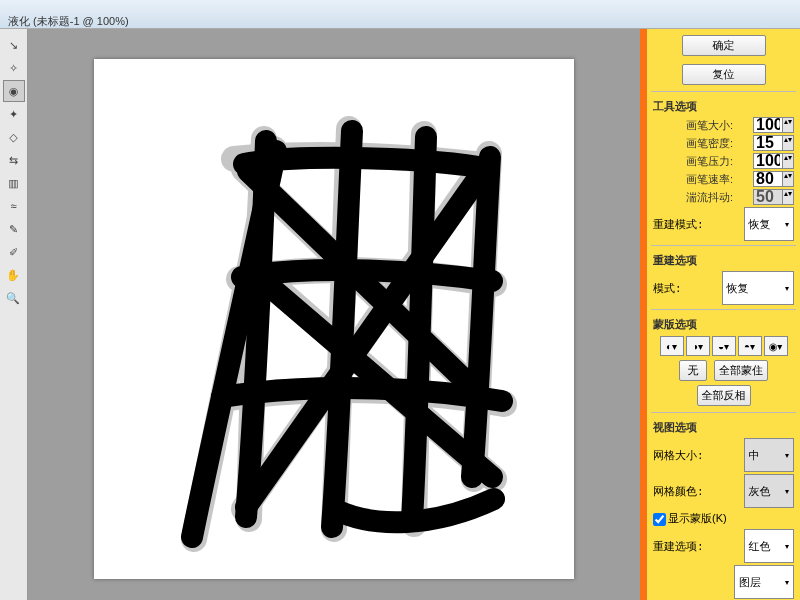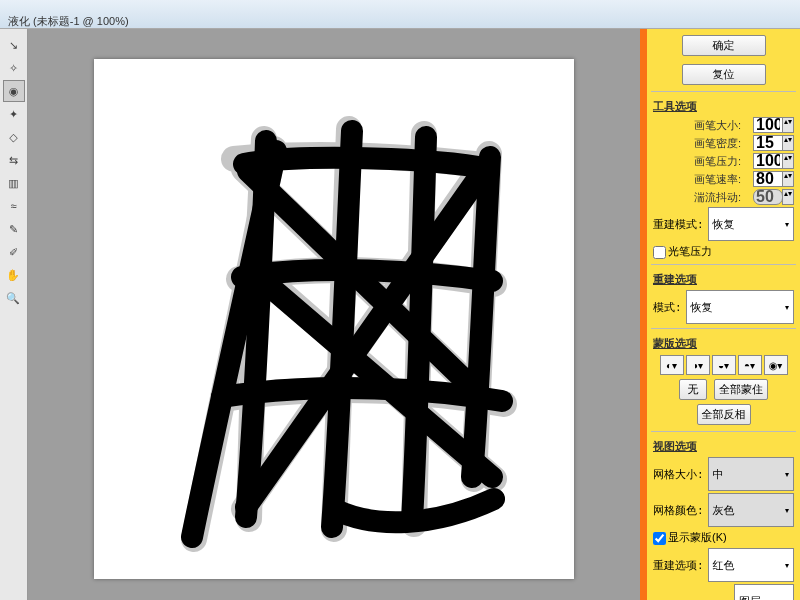--- a/index.html
+++ b/index.html
@@ -9,30 +9,30 @@
 .toolbar { width: 28px; background: #e8e8e8; border-right: 1px solid #999; padding-top: 4px; }
 .tool { width: 22px; height: 22px; margin: 1px auto; display: flex; align-items: center; justify-content: center; color: #444; cursor: pointer; border: 1px solid transparent; }
 .tool.sel { background: #d0d0d0; border: 1px solid #888; }
 .canvas-area { flex: 1; background: #9e9e9e; display: flex; align-items: center; justify-content: center; padding: 10px; }
 .canvas { width: 480px; height: 520px; background: #fff; box-shadow: 0 0 4px rgba(0,0,0,.4); position: relative; overflow: hidden; }
 .panel { width: 160px; background: #fde047; border-left: 7px solid #f97316; padding: 4px; overflow: hidden; }
 .btn { display: inline-block; background: linear-gradient(#fdfdfd,#e5e5e5); border: 1px solid #888; padding: 2px 8px; margin: 2px; cursor: pointer; border-radius: 2px; min-width: 60px; text-align: center; }
 .btn.wide { width: 84px; }
 .btn.sm { min-width: 42px; padding: 2px 4px; }
 .btn-row { text-align: center; margin-bottom: 4px; }
-.section-title { color: #333; padding: 4px 2px 2px; font-weight: bold; text-decoration: underline; }
+.section-title { color: #333; padding: 4px 2px 2px; font-weight: bold; }
 .field-row { display: flex; align-items: center; justify-content: flex-end; padding: 1px 2px; }
-.field-row label { margin-right: 12px; color: #333; white-space: nowrap; }
+.field-row label { margin-right: 20px; color: #333; white-space: nowrap; }
 .field-row input[type=text] { width: 30px; height: 16px; border: 1px solid #888; padding: 0 2px; font-size: 16px; font-weight: bold; }
 .spin { width: 12px; height: 16px; background: #e5e5e5; border: 1px solid #888; margin-left: -1px; font-size: 8px; text-align: center; line-height: 7px; cursor: pointer; }
 .chk-row { padding: 2px; }
 .chk-row input { vertical-align: middle; margin-right: 2px; }
 .sel-row { display: flex; align-items: center; padding: 1px 2px; }
 .sel-row label { margin-right: 4px; white-space: nowrap; font-family: Liberation Mono, monospace; }
-.sel-row .sel { flex: 1; height: 16px; border: 1px solid #888; background: #fff; padding: 16px 4px; font-size: 10px; display: flex; align-items: center; justify-content: space-between; }
+.sel-row .sel { flex: 1; height: 16px; border: 1px solid #888; background: #fff; padding: 16px 4px; font-size: 10px; display: flex; align-items: center; justify-content: space-between; margin-left: 36px; }
 .sel-row .sel::after { content: "▾"; font-size: 8px; }
 .mask-icons { display: flex; gap: 2px; padding: 2px; justify-content: center; flex-wrap: wrap; }
 .mask-icon { width: 24px; height: 20px; border: 1px solid #888; background: #f5f5f5; display: flex; align-items: center; justify-content: center; font-size: 10px; cursor: pointer; }
 hr { border: none; border-top: 1px solid #bbb; margin: 3px 0; }
 svg.art { position: absolute; top: 0; left: 0; }
 </style>
 </head>
 <body>
 
 <div class="titlebar">液化 (未标题-1 @ 100%)</div>
@@ -104,30 +104,29 @@
         <input type="text" value="100" style="">
         <div class="spin">▴▾</div>
       </div>
     <div class="field-row">
         <label>画笔速率:</label>
         <input type="text" value="80" style="">
         <div class="spin">▴▾</div>
       </div>
     <div class="field-row">
         <label>湍流抖动:</label>
-        <input type="text" disabled="" style="background: rgb(221, 221, 221); border-radius: 7px;" value="50">
+        <input type="text" disabled="" style="background: rgb(221, 221, 221);" value="50">
         <div class="spin">▴▾</div>
       </div>
     <div class="sel-row">
         <label>重建模式:</label>
         <div class="sel">
           <span>恢复</span>
         </div>
       </div>
-    <div class="chk-row"><input type="checkbox" style=""><label>光笔压力</label></div>
     <hr>
 
     <div class="section-title">重建选项</div>
     <div class="sel-row">
         <label>模式:</label>
         <div class="sel">
           <span>恢复</span>
         </div>
       </div>
     <hr>

